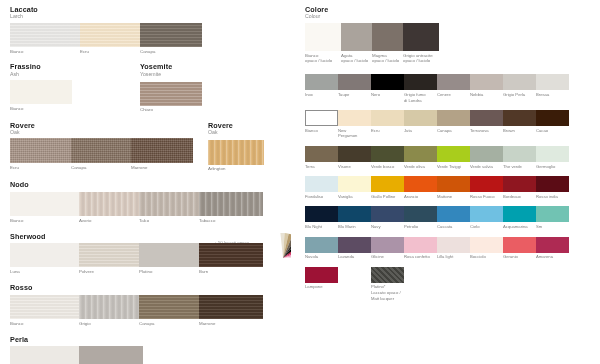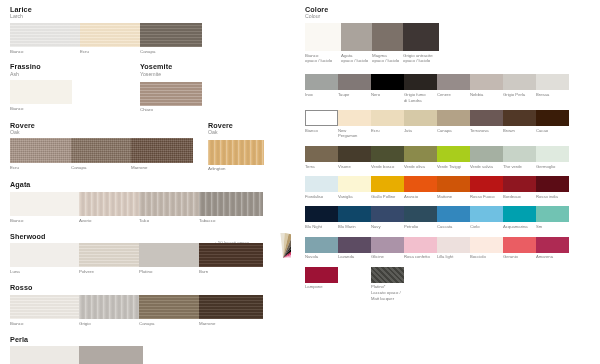--- a/index.html
+++ b/index.html
@@ -91,21 +91,21 @@
 
   .bordered { border: 1px solid #8d8d8d; }
 </style>
 </head>
 <body>
 
 <div class="page">
   <div class="col-left" id="col-left">
       <div class="grp sherwood-head">
         <div class="grp-head">
-          <span class="grp-title">Larice</span>
+          <span class="grp-title">Laccato</span>
           <span class="grp-sub">Larch</span>
         </div>
         <div class="strip">
           <div class="sw" style="width: 70px; height: 24px;">
             <span class="chip" style="background: rgb(232, 231, 229);">
               <span class="grain" style="background-image:repeating-linear-gradient(0deg,rgba(255,255,255,.42) 0px,rgba(255,255,255,0) 1px,rgba(0,0,0,.05) 2px,rgba(0,0,0,0) 3px);"></span>
             </span>
           </div>
           <div class="sw" style="width: 60px; height: 24px;">
             <span class="chip" style="background: rgb(243, 227, 200);">
@@ -191,21 +191,21 @@
               <span class="grain" style="background-image:repeating-linear-gradient(90deg,rgba(255,255,255,.35) 0px,rgba(255,255,255,0) 2px,rgba(0,0,0,.06) 4px,rgba(0,0,0,0) 6px);"></span>
             </span>
           </div>
         </div>
         <div class="labels" style="margin-left: 198px; margin-top: 1px;">
           <div class="lbl" style="width: 56px;">Arlington</div>
         </div>
       </div>
       <div class="grp sherwood-head">
         <div class="grp-head">
-          <span class="grp-title">Agata</span>
+          <span class="grp-title">Nodo</span>
         </div>
         <div class="strip">
           <div class="sw" style="width: 69px; height: 24px;">
             <span class="chip" style="background: rgb(244, 241, 236);">
               <span class="grain" style=""></span>
             </span>
           </div>
           <div class="sw" style="width: 60px; height: 24px;">
             <span class="chip" style="background: rgb(217, 203, 192);">
               <span class="grain" style="background-image:repeating-linear-gradient(90deg,rgba(255,255,255,.35) 0px,rgba(255,255,255,0) 2px,rgba(0,0,0,.06) 4px,rgba(0,0,0,0) 6px);"></span>

